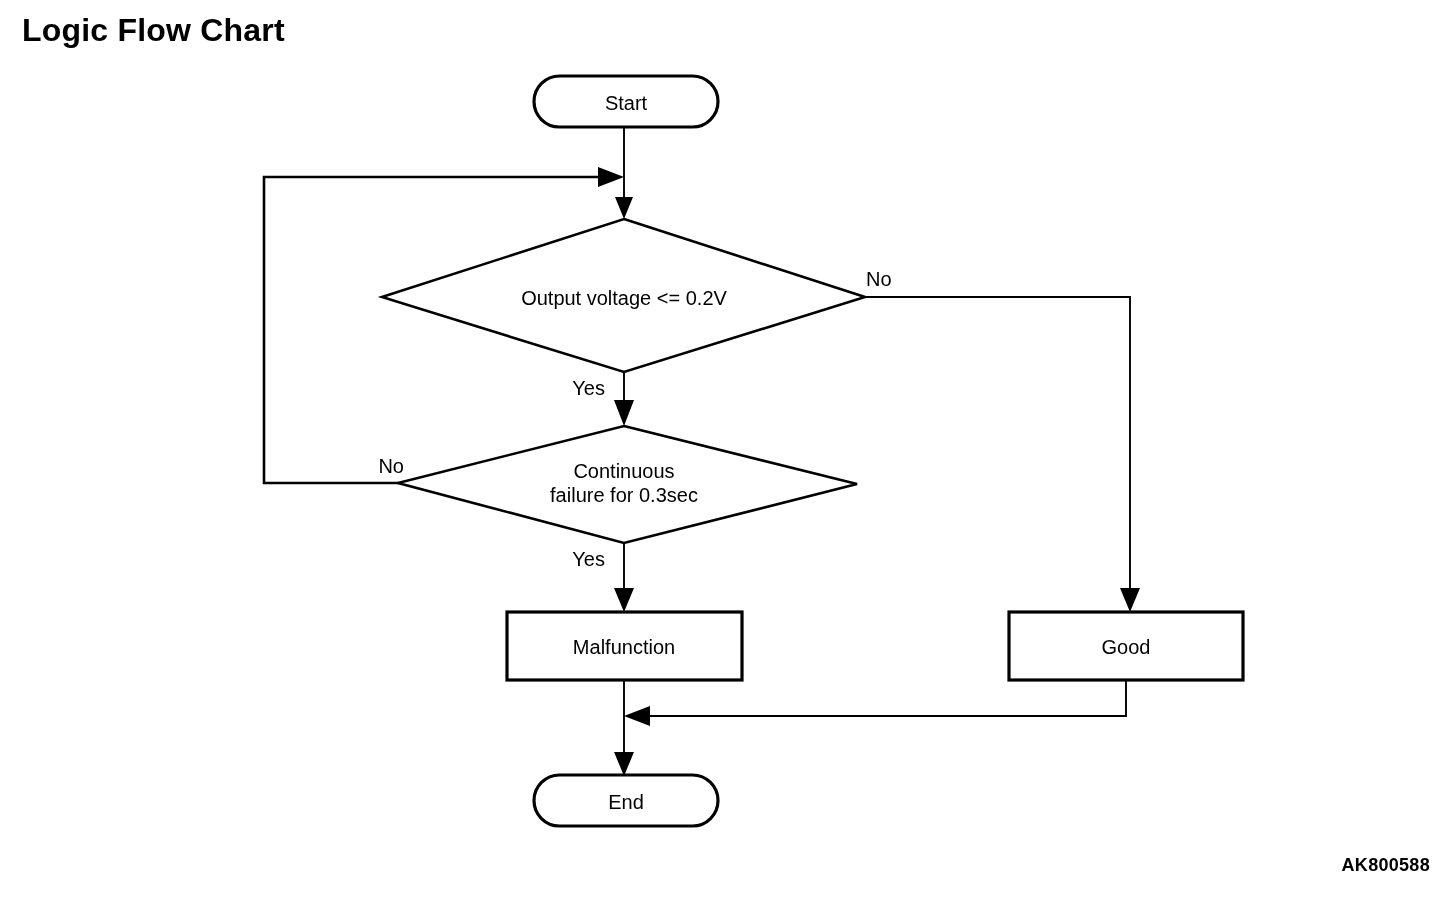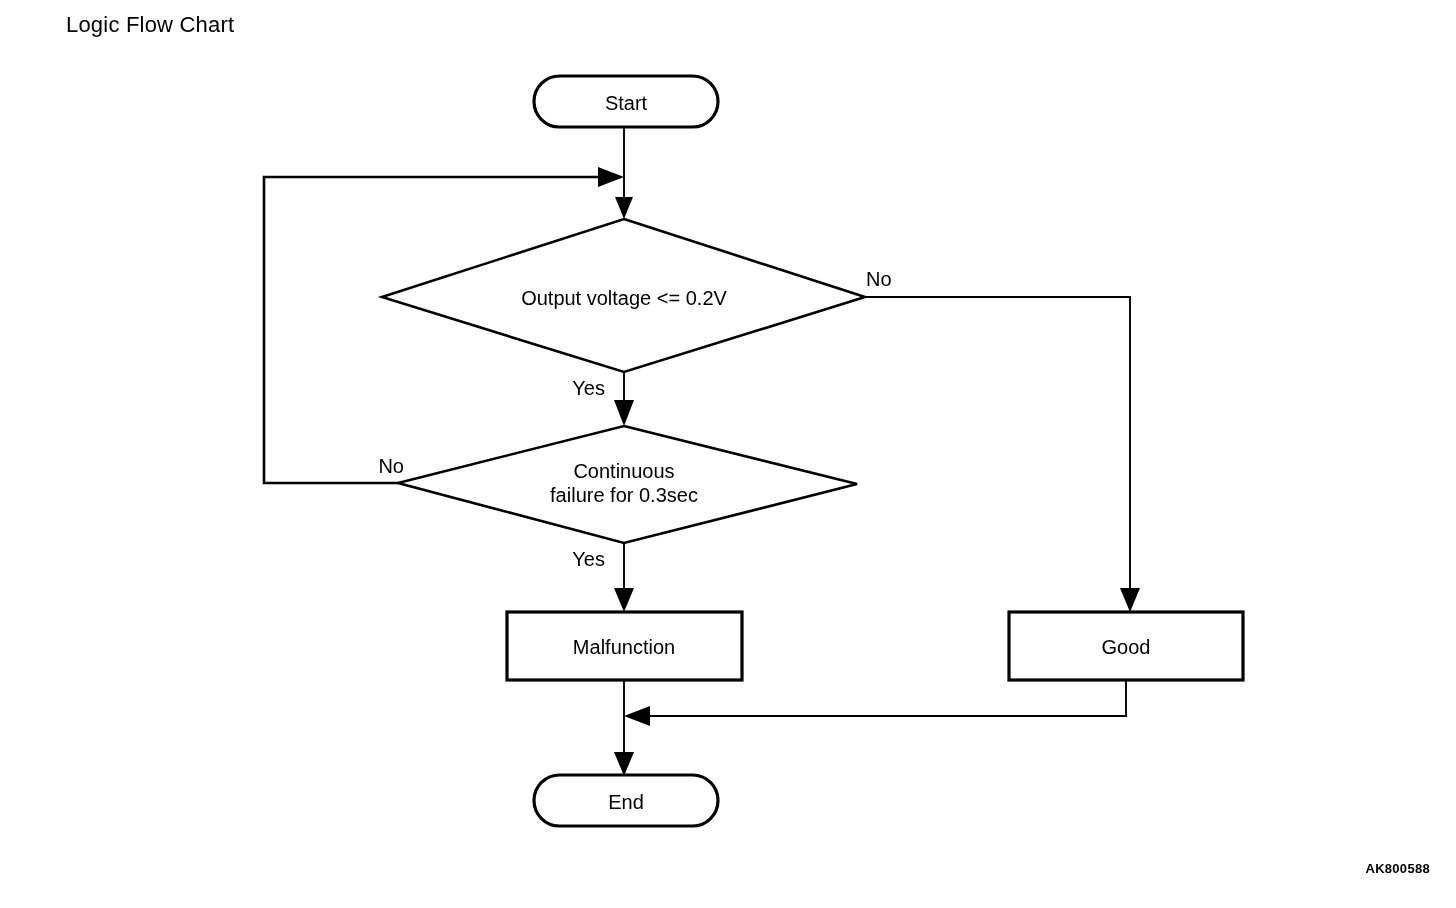--- a/index.html
+++ b/index.html
@@ -13,38 +13,37 @@
     height: 908px;
     position: relative;
     font-family: "Liberation Sans", sans-serif;
     color: #000000;
     overflow: hidden;
   }
   #page-title {
     position: absolute;
     left: 22px;
     top: 12px;
-    font-size: 22px;
-    font-weight: normal;
+    font-size: 32px;
+    font-weight: bold;
     letter-spacing: 0.2px;
     white-space: nowrap;
-    margin-left: 44px;
   }
   #diagram-canvas {
     position: absolute;
     left: 0;
     top: 0;
     width: 1456px;
     height: 908px;
   }
   #figure-code {
     position: absolute;
     right: 26px;
     bottom: 32px;
-    font-size: 13px;
+    font-size: 18px;
     font-weight: bold;
     letter-spacing: 0.3px;
   }
   svg text {
     font-family: "Liberation Sans", sans-serif;
     fill: #000000;
   }
   .node-label {
     font-size: 20px;
   }

